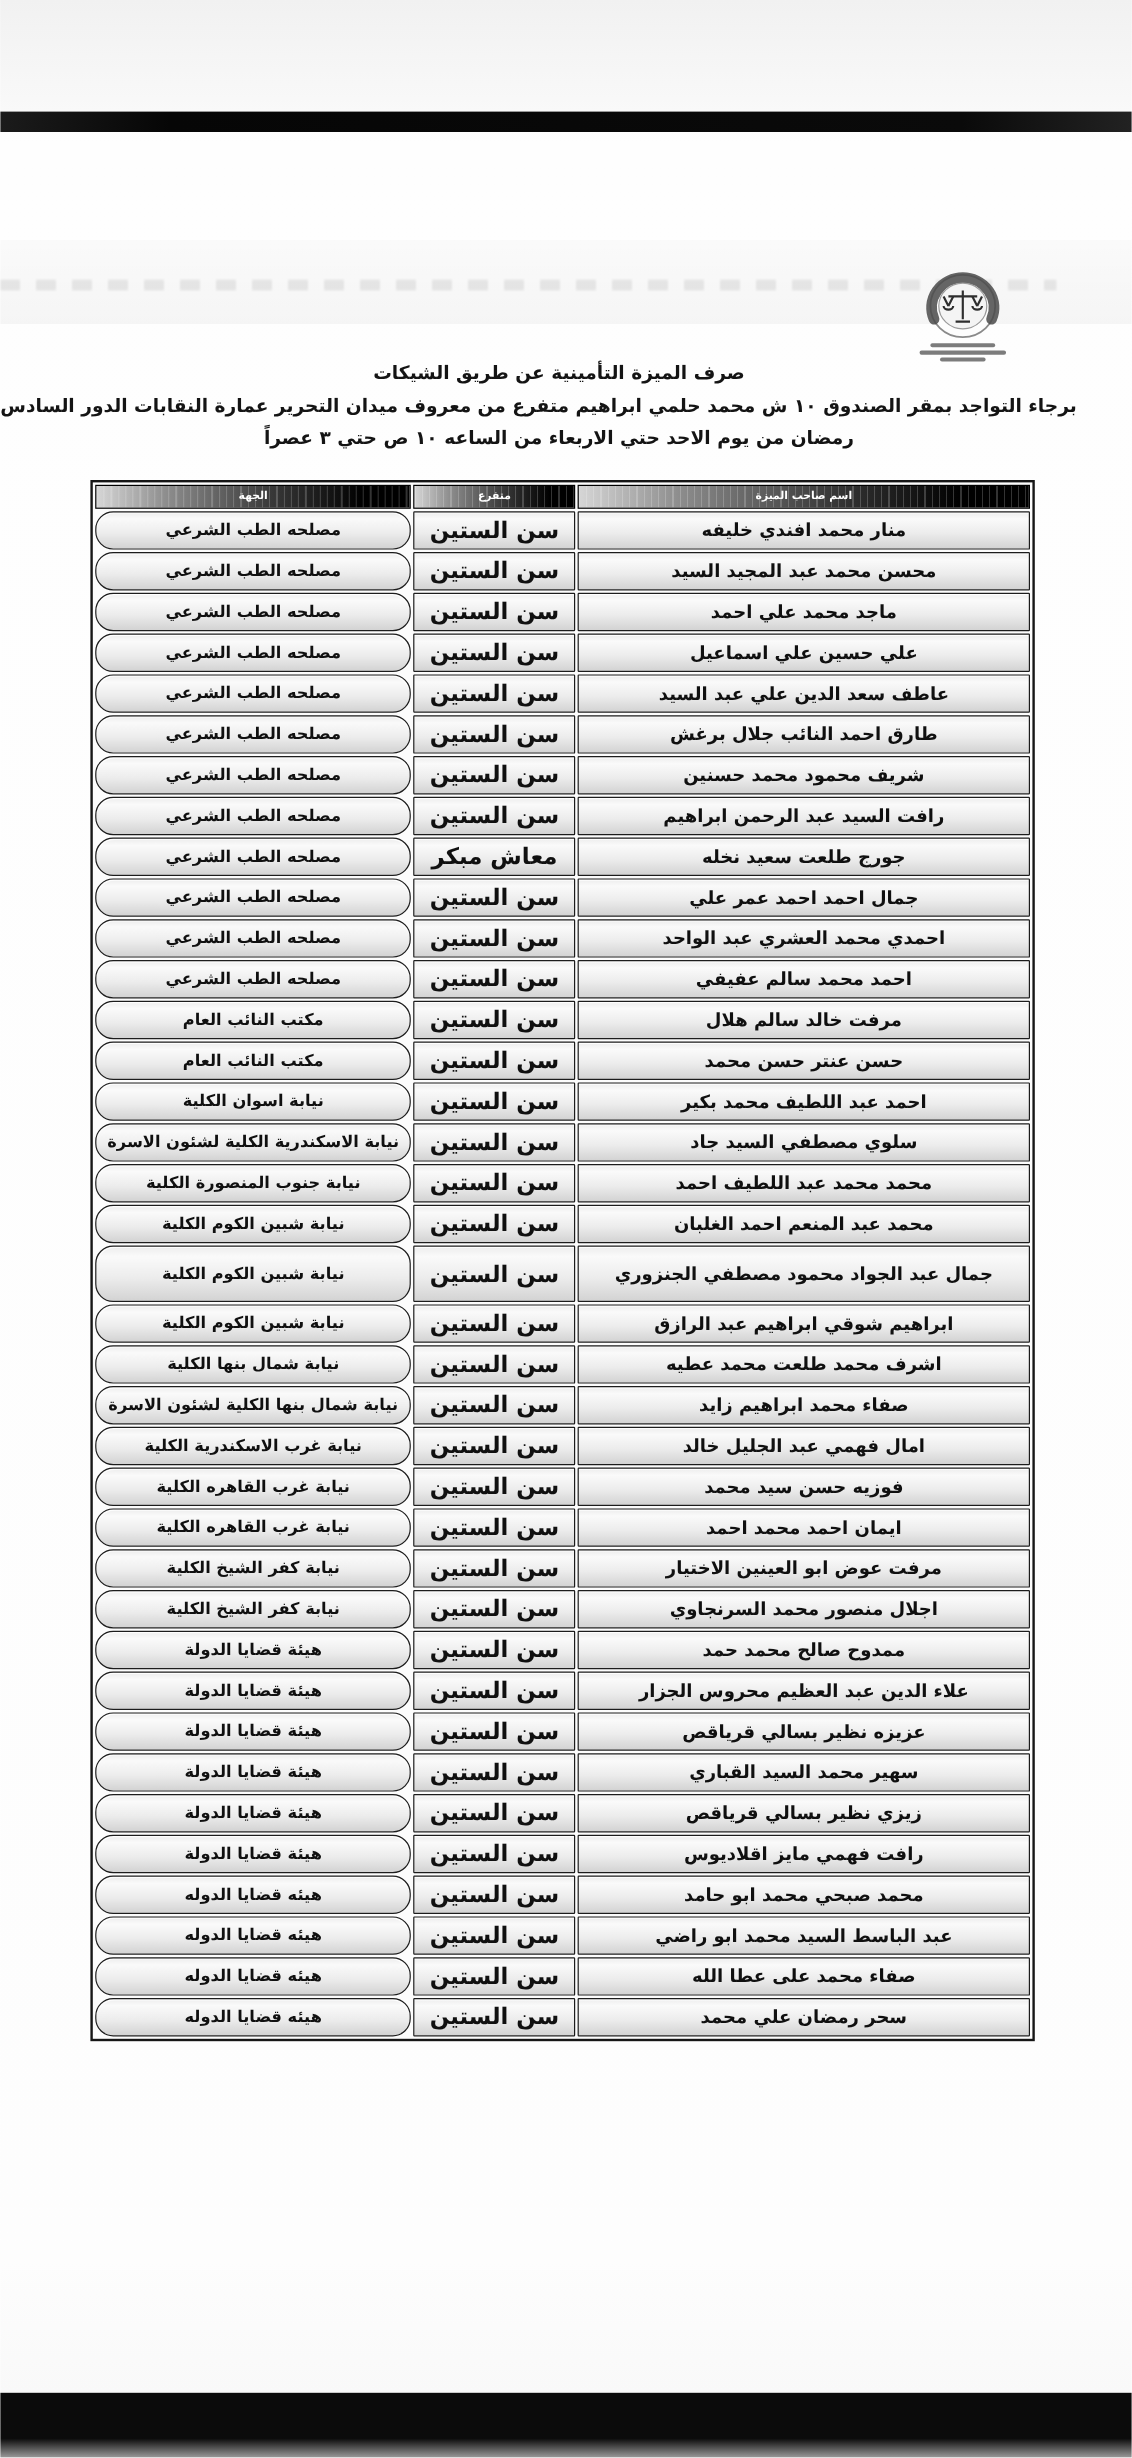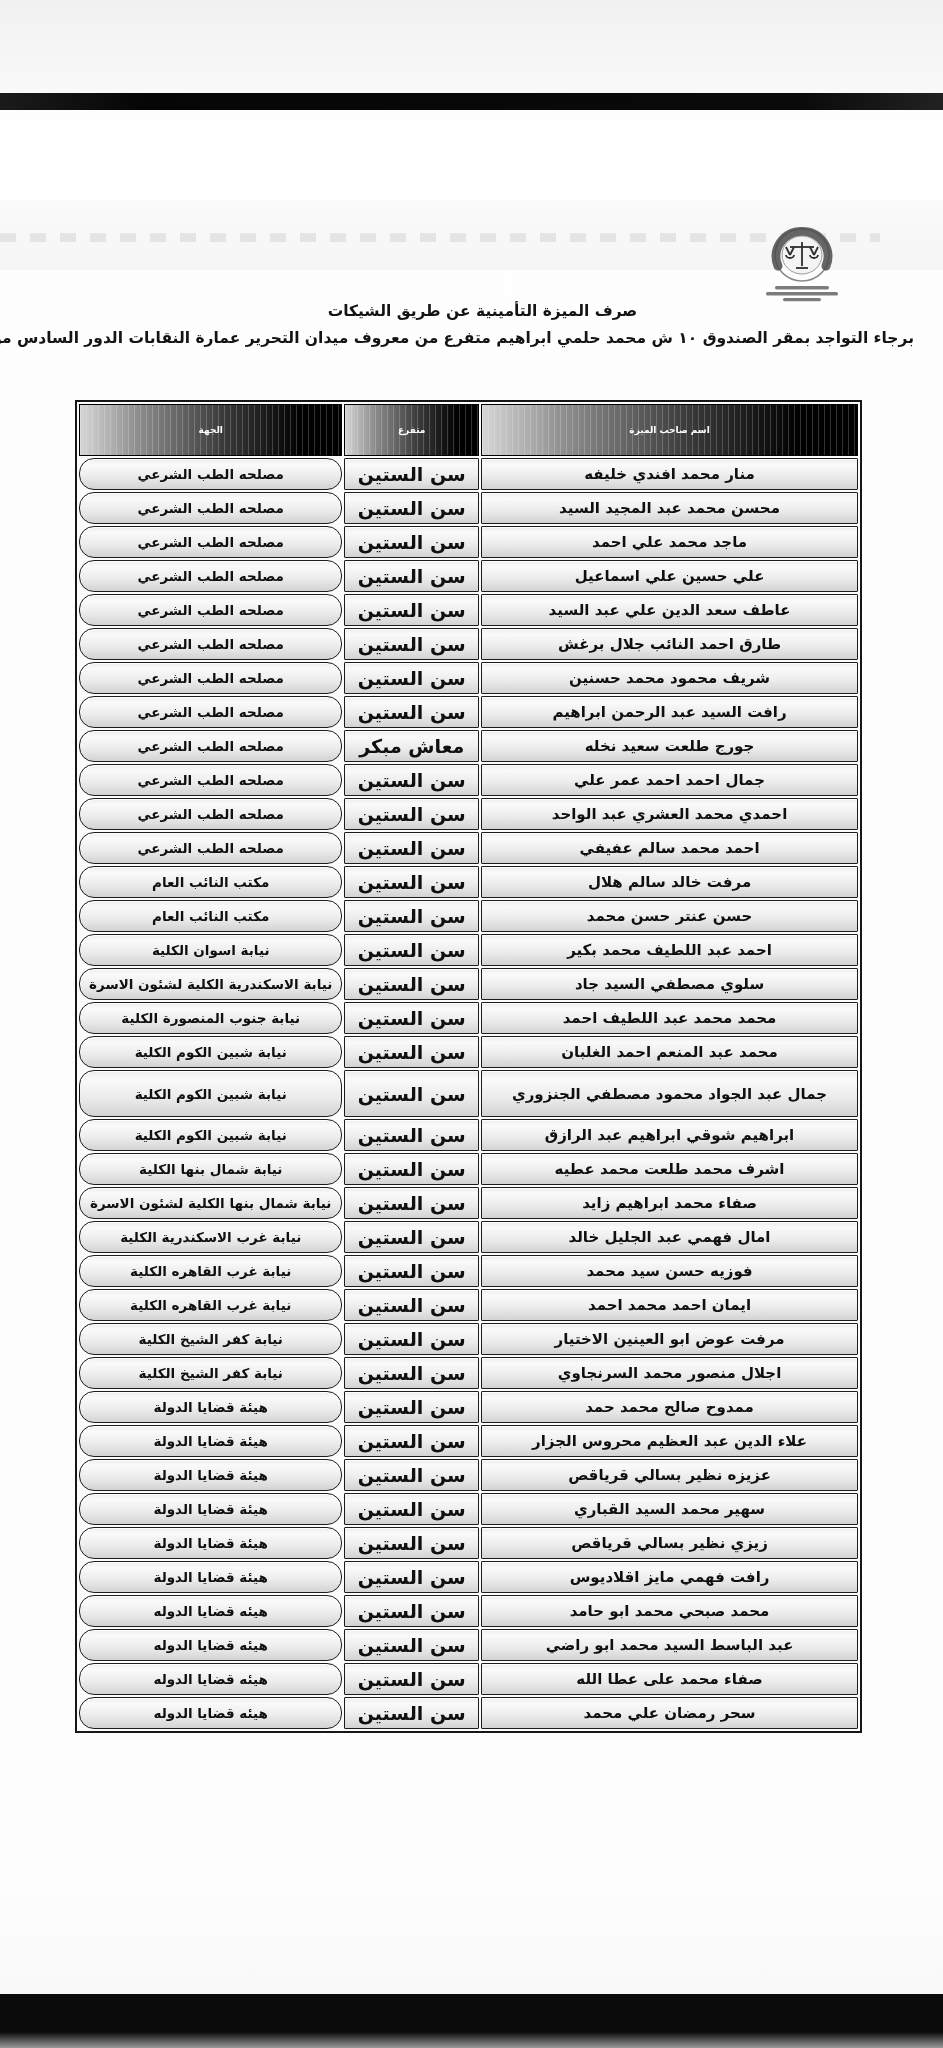--- a/index.html
+++ b/index.html
@@ -16,31 +16,31 @@
     background:linear-gradient(180deg,#f1f1f1,#f9f9f9);}
   .bar-top{position:absolute;top:93px;left:0;width:943px;height:17px;
     background:linear-gradient(90deg,#1b1b1b,#060606 15%,#0a0a0a 85%,#222);}
   .bar-bottom{position:absolute;top:1994px;left:0;width:943px;height:54px;
     background:linear-gradient(180deg,#0b0b0b 0px,#0b0b0b 38px,#4a4a4a 45px,#9a9a9a 54px);}
   .wash{position:absolute;top:200px;left:0;width:943px;height:70px;
     background:linear-gradient(180deg,rgba(0,0,0,0.015),rgba(0,0,0,0.035));}
   .dashes{position:absolute;top:233px;left:0;width:880px;height:9px;opacity:.35;filter:blur(.7px);
     background:repeating-linear-gradient(90deg,rgba(0,0,0,.22) 0 16px,rgba(0,0,0,0) 16px 30px);}
   .logo{position:absolute;top:226px;left:753px;width:98px;height:80px;}
-  .titles{position:absolute;top:298px;left:51px;width:863px;text-align:center;
+  .titles{position:absolute;top:298px;left:34px;width:863px;text-align:center;
     color:#141414;font-weight:bold;font-size:15.5px;line-height:27px;}
   .titles div{white-space:nowrap;}
   table.benefits{
     position:absolute;top:400px;left:75px;width:787px;
     border-collapse:separate;border-spacing:2px;
     background:#fcfcfc;border:2px solid #161616;
     table-layout:fixed;
   }
   th{
-    height:18px;padding:16px;
+    height:18px;padding:0;
     color:#fff;font-weight:bold;font-size:9px;text-align:center;vertical-align:middle;
     border:1px solid #000;
     background-image:
       repeating-linear-gradient(90deg,rgba(255,255,255,.20) 0 1px,rgba(255,255,255,0) 1px 6px),
       linear-gradient(90deg,#d6d6d6 0%,#8e8e8e 22%,#3a3a3a 55%,#000 85%);
   }
   td{
     height:30px;padding:0 4px;
     color:#101010;font-weight:bold;font-size:15px;text-align:center;vertical-align:middle;
     border:1.6px solid #1c1c1c;border-radius:1px;
@@ -79,20 +79,21 @@
         <rect x="22" y="60" width="54" height="3.4" rx="1.6"></rect>
         <rect x="13" y="66" width="72" height="3.6" rx="1.6"></rect>
         <rect x="30" y="72" width="38" height="3.2" rx="1.6"></rect>
       </g>
     </svg>
   </div>
 
   <div class="titles">
     <div>صرف الميزة التأمينية عن طريق الشيكات</div>
     <div>برجاء التواجد بمقر الصندوق ١٠ ش محمد حلمي ابراهيم متفرع من معروف ميدان التحرير عمارة النقابات الدور السادس مواعيد العمل في شهر</div>
+    <div>رمضان من يوم الاحد حتي الاربعاء من الساعه ١٠ ص حتي ٣ عصراً</div>
   </div>
 
   <table class="benefits">
     <colgroup>
       <col style="width:375px">
       <col style="width:134px">
       <col style="width:262px">
     </colgroup>
     <thead>
       <tr>

